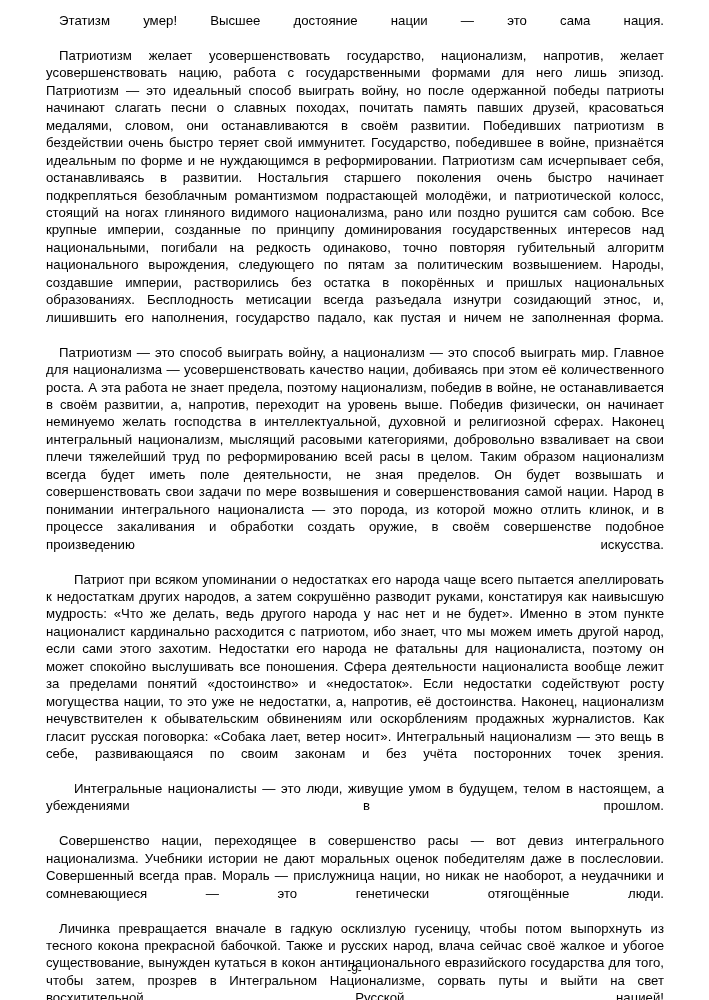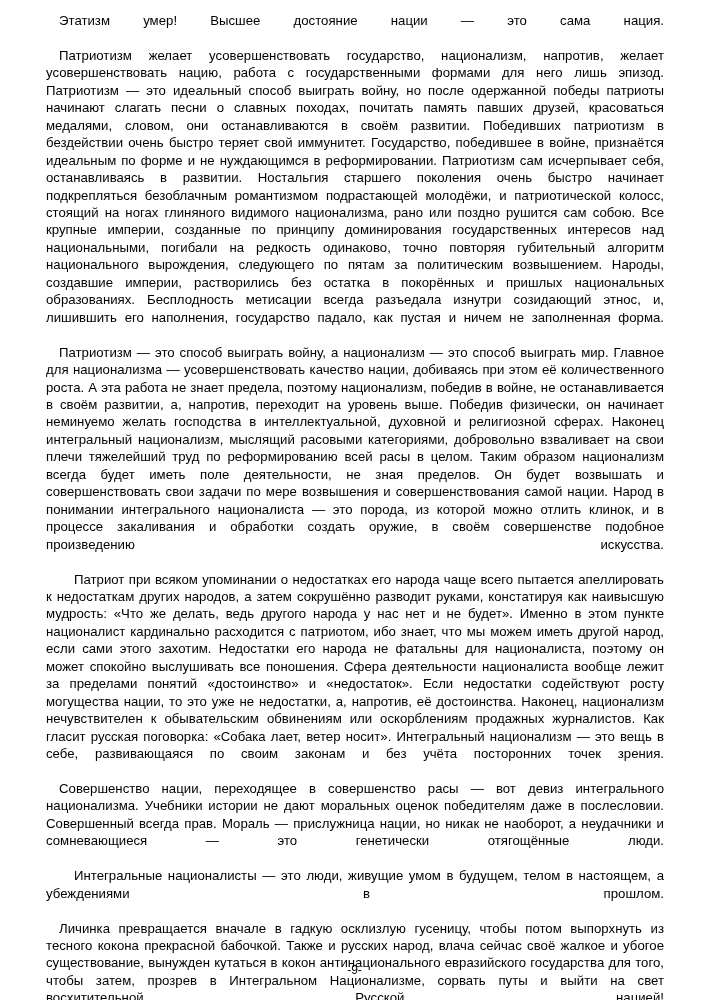--- a/index.html
+++ b/index.html
@@ -60,21 +60,21 @@
 <body>
 
 <div class="page">
 
   <div class="text-column">
 
     <p class="para">Этатизм умер! Высшее достояние нации — это сама нация.</p>
     <p class="para">Патриотизм желает усовершенствовать государство, национализм, напротив, желает усовершенствовать нацию, работа с государственными формами для него лишь эпизод. Патриотизм — это идеальный способ выиграть войну, но после одержанной победы патриоты начинают слагать песни о славных походах, почитать память павших друзей, красоваться медалями, словом, они останавливаются в своём развитии. Победивших патриотизм в бездействии очень быстро теряет свой иммунитет. Государство, победившее в войне, признаётся идеальным по форме и не нуждающимся в реформировании. Патриотизм сам исчерпывает себя, останавливаясь в развитии. Ностальгия старшего поколения очень быстро начинает подкрепляться безоблачным романтизмом подрастающей молодёжи, и патриотической колосс, стоящий на ногах глиняного видимого национализма, рано или поздно рушится сам собою. Все крупные империи, созданные по принципу доминирования государственных интересов над национальными, погибали на редкость одинаково, точно повторяя губительный алгоритм национального вырождения, следующего по пятам за политическим возвышением. Народы, создавшие империи, растворились без остатка в покорённых и пришлых национальных образованиях. Бесплодность метисации всегда разъедала изнутри созидающий этнос, и, лишившить его наполнения, государство падало, как пустая и ничем не заполненная форма.</p>
     <p class="para">Патриотизм — это способ выиграть войну, а национализм — это способ выиграть мир. Главное для национализма — усовершенствовать качество нации, добиваясь при этом её количественного роста. А эта работа не знает предела, поэтому национализм, победив в войне, не останавливается в своём развитии, а, напротив, переходит на уровень выше. Победив физически, он начинает неминуемо желать господства в интеллектуальной, духовной и религиозной сферах. Наконец интегральный национализм, мыслящий расовыми категориями, добровольно взваливает на свои плечи тяжелейший труд по реформированию всей расы в целом. Таким образом национализм всегда будет иметь поле деятельности, не зная пределов. Он будет возвышать и совершенствовать свои задачи по мере возвышения и совершенствования самой нации. Народ в понимании интегрального националиста — это порода, из которой можно отлить клинок, и в процессе закаливания и обработки создать оружие, в своём совершенстве подобное произведению искусства.</p>
     <p class="para indent-wide">Патриот при всяком упоминании о недостатках его народа чаще всего пытается апеллировать к недостаткам других народов, а затем сокрушённо разводит руками, констатируя как наивысшую мудрость: «Что же делать, ведь другого народа у нас нет и не будет». Именно в этом пункте националист кардинально расходится с патриотом, ибо знает, что мы можем иметь другой народ, если сами этого захотим. Недостатки его народа не фатальны для националиста, поэтому он может спокойно выслушивать все поношения. Сфера деятельности националиста вообще лежит за пределами понятий «достоинство» и «недостаток». Если недостатки содействуют росту могущества нации, то это уже не недостатки, а, напротив, её достоинства. Наконец, национализм нечувствителен к обывательским обвинениям или оскорблениям продажных журналистов. Как гласит русская поговорка: «Собака лает, ветер носит». Интегральный национализм — это вещь в себе, развивающаяся по своим законам и без учёта посторонних точек зрения.</p>
+    <p class="para indent-wide">Интегральные националисты — это люди, живущие умом в будущем, телом в настоящем, а убеждениями в прошлом.</p>
     <p class="para">Совершенство нации, переходящее в совершенство расы — вот девиз интегрального национализма. Учебники истории не дают моральных оценок победителям даже в послесловии. Совершенный всегда прав. Мораль — прислужница нации, но никак не наоборот, а неудачники и сомневающиеся — это генетически отягощённые люди.</p>
-    <p class="para indent-wide">Интегральные националисты — это люди, живущие умом в будущем, телом в настоящем, а убеждениями в прошлом.</p>
     <p class="para">Личинка превращается вначале в гадкую осклизлую гусеницу, чтобы потом выпорхнуть из тесного кокона прекрасной бабочкой. Также и русских народ, влача сейчас своё жалкое и убогое существование, вынужден кутаться в кокон антинационального евразийского государства для того, чтобы затем, прозрев в Интегральном Национализме, сорвать путы и выйти на свет восхитительной Русской нацией!</p>
 
   </div>
 
   <div class="page-number">-9-</div>
 
 </div>
 
 </body></html>

